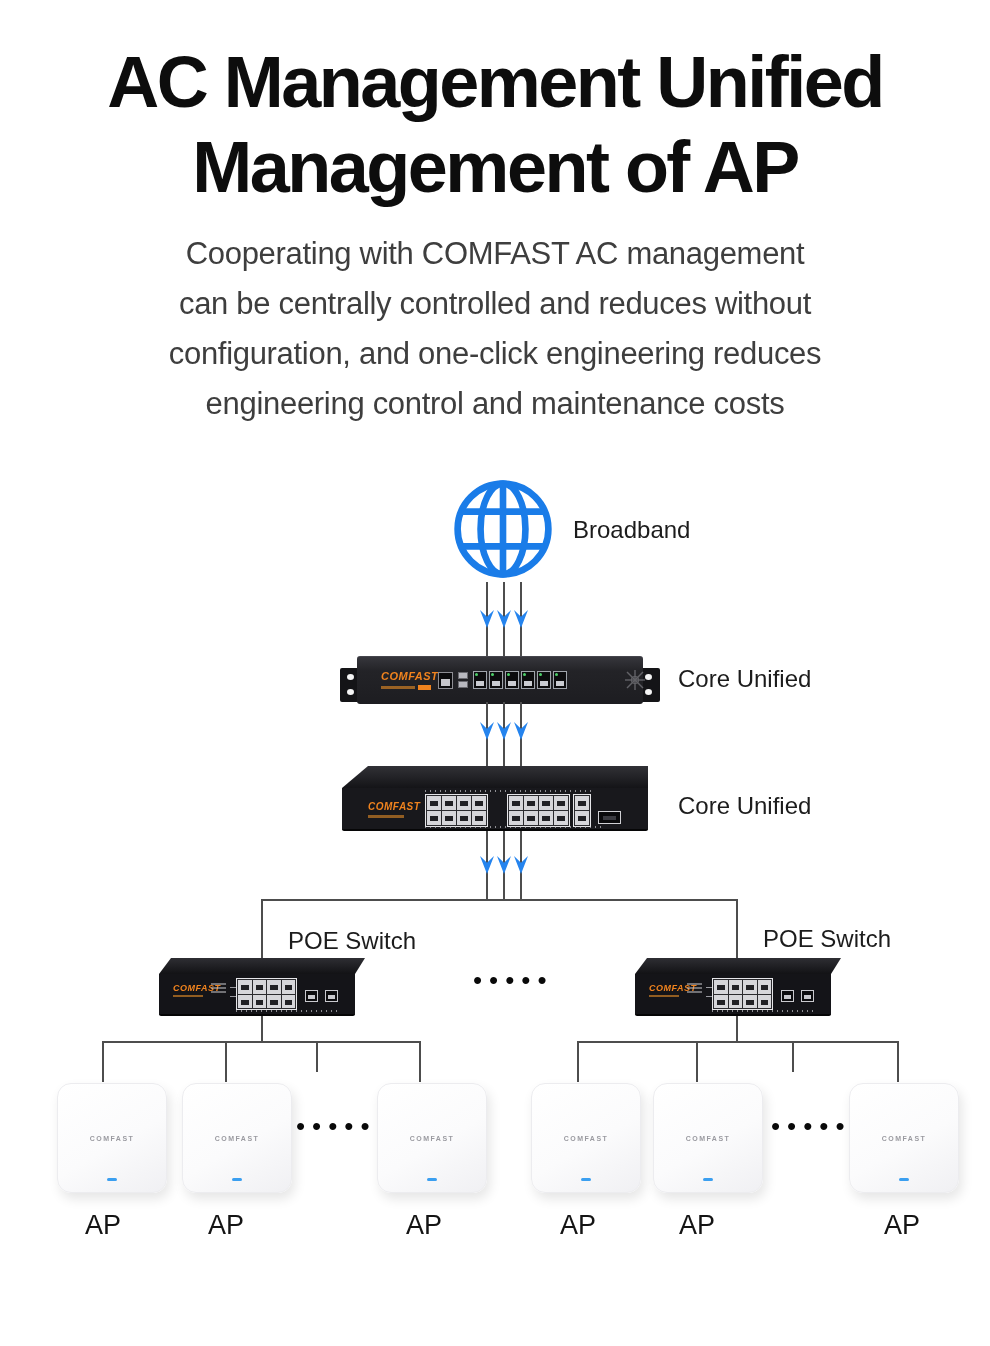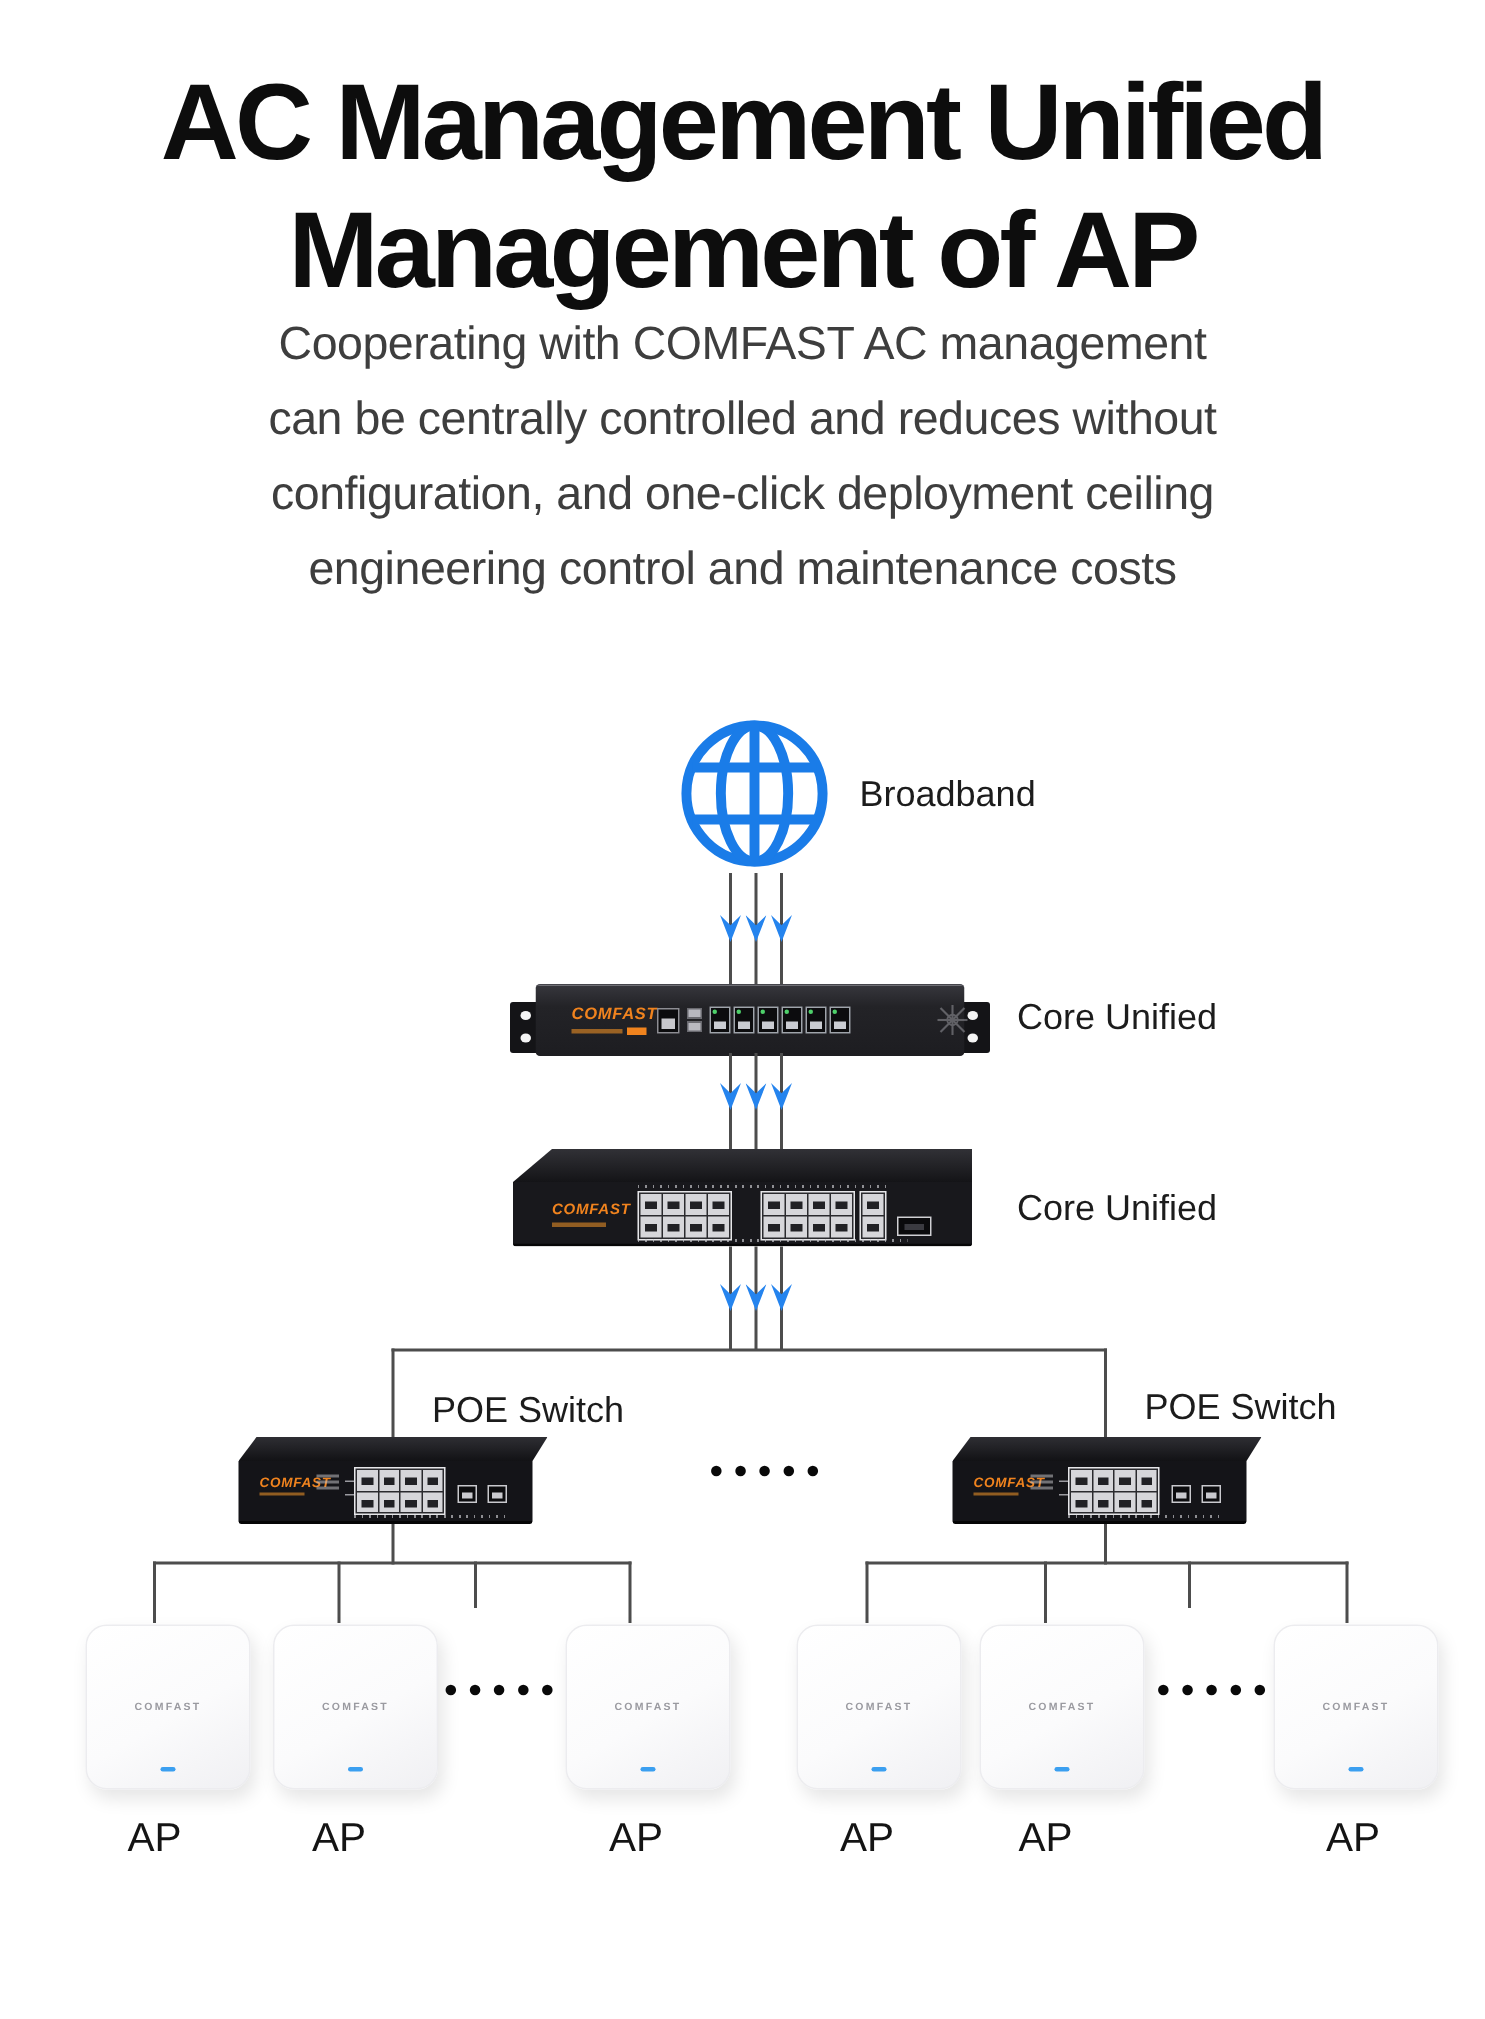--- a/index.html
+++ b/index.html
@@ -9,21 +9,21 @@
     background:#ffffff; overflow:hidden;
     font-family:"Liberation Sans", sans-serif;
   }
   
   .title {
     position:absolute; left:0; right:0; top:24px; text-align:center;
     font-weight:700; font-size:72px; line-height:85px; letter-spacing:-2.5px;
     color:#0d0d0d;
   }
   .desc {
-    position:absolute; left:0; right:0; top:188px; text-align:center;
+    position:absolute; left:0; right:0; top:213px; text-align:center;
     font-size:31px; line-height:50px; letter-spacing:-0.3px; color:#3e3e3e;
   }
   
   .vline { position:absolute; width:2px; background:#4d4d4d; }
   .hline { position:absolute; height:2px; background:#4d4d4d; }
   .arrow {
     position:absolute; width:14px; height:18px; background:#2584ee;
     clip-path:polygon(0 0, 50% 38%, 100% 0, 50% 100%);
   }
   .dlabel { position:absolute; font-size:24px; color:#1c1c1c; white-space:nowrap; }
@@ -102,21 +102,21 @@
 
 <div class="canvas">
 
   <div class="title">
     <div>AC Management Unified</div>
     <div>Management of AP</div>
   </div>
   <div class="desc">
     <div>Cooperating with COMFAST AC management</div>
     <div>can be centrally controlled and reduces without</div>
-    <div>configuration, and one-click deployment ceiling</div>
+    <div>configuration, and one-click engineering reduces</div>
     <div>engineering control and maintenance costs</div>
   </div>
 
   <svg class="globe" viewBox="0 0 100 100" fill="none">
     <circle cx="50" cy="50" r="44.5" stroke="#1a7ce8" stroke-width="6.5"></circle>
     <ellipse cx="50" cy="50" rx="22" ry="44.5" stroke="#1a7ce8" stroke-width="6.5"></ellipse>
     <line x1="50" y1="5.5" x2="50" y2="94.5" stroke="#1a7ce8" stroke-width="6.5"></line>
     <line x1="9.5" y1="33" x2="90.5" y2="33" stroke="#1a7ce8" stroke-width="6.5"></line>
     <line x1="9.5" y1="67" x2="90.5" y2="67" stroke="#1a7ce8" stroke-width="6.5"></line>
   </svg>

